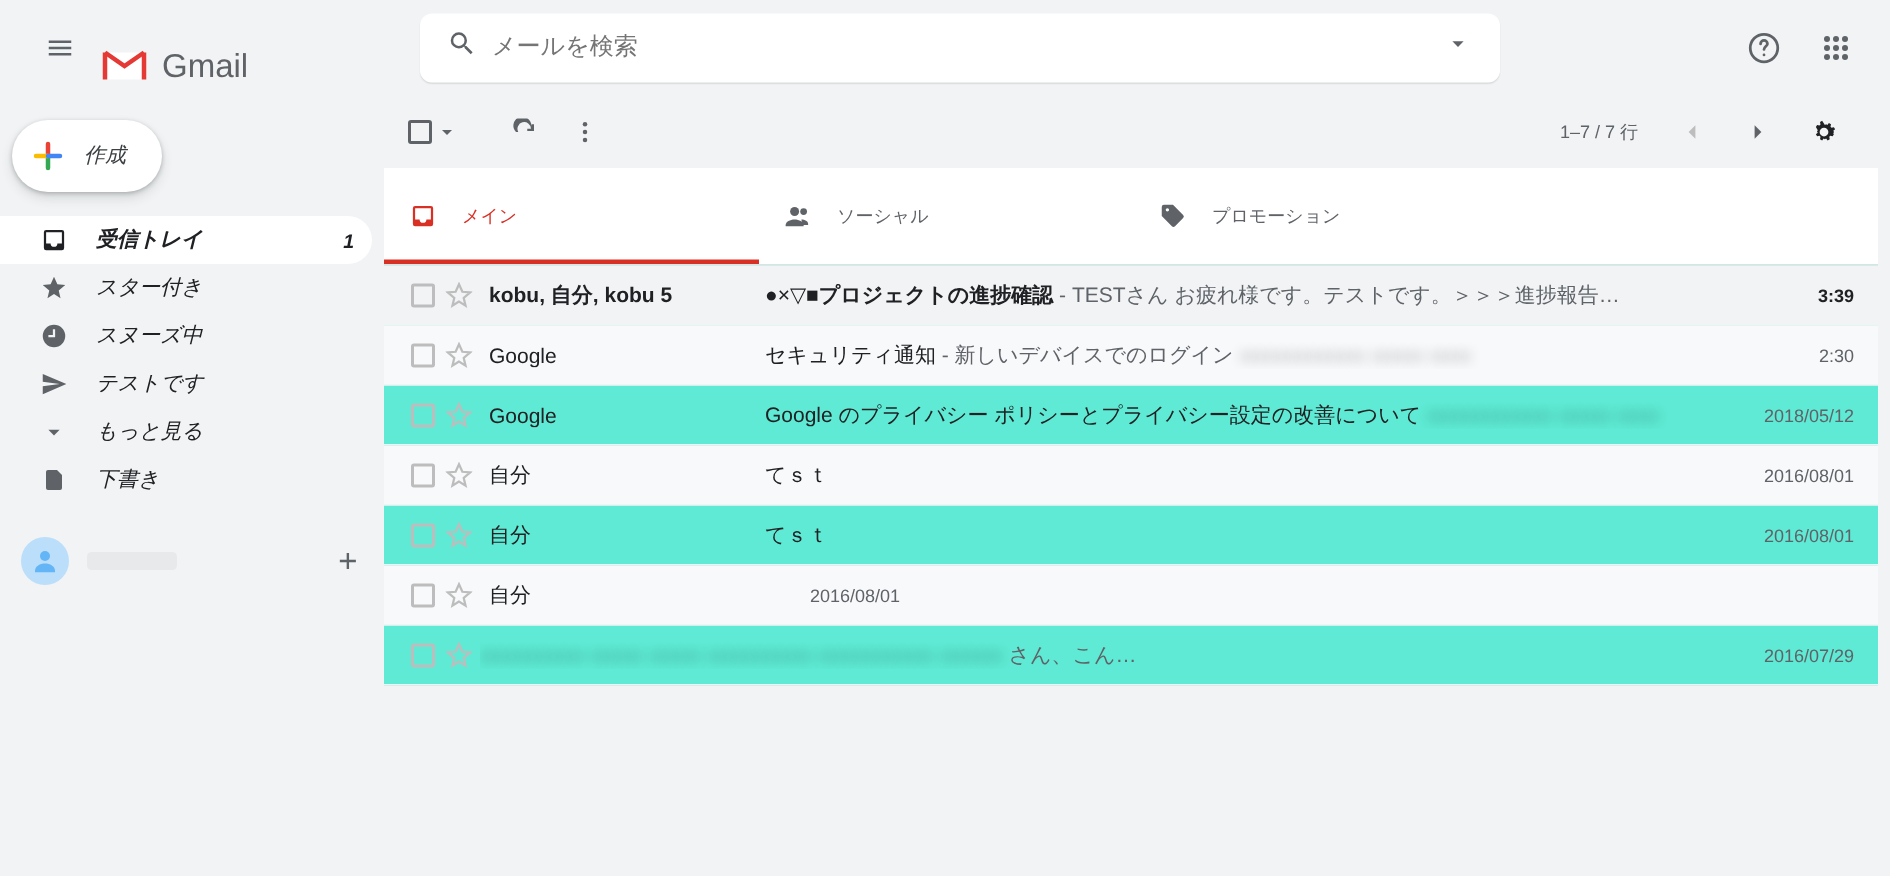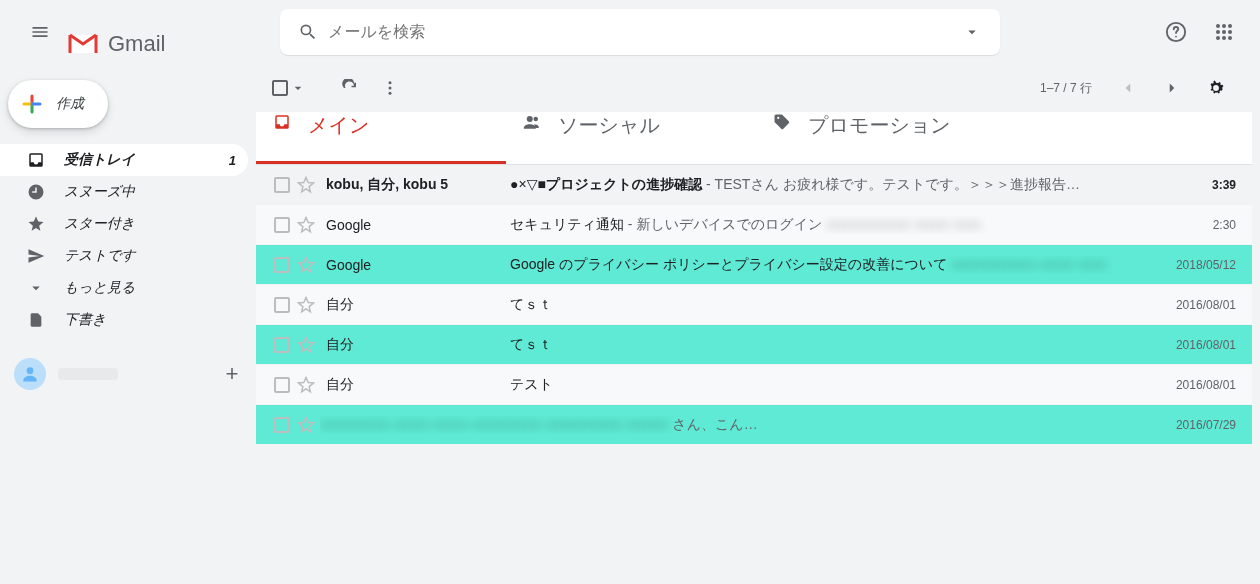--- a/index.html
+++ b/index.html
@@ -3,21 +3,21 @@
 <meta charset="utf-8">
 <style>
 * { margin: 0; padding: 0; box-sizing: border-box; font-family: Arial, 'Hiragino Kaku Gothic ProN', 'メイリオ', sans-serif; }
 body { background: #f1f3f4; color: #202124; width: 1260px; height: 584px; overflow: hidden; }
 
 .header { height: 64px; display: flex; align-items: center; padding: 0 16px; background: #f1f3f4; }
 .menu-btn { width: 48px; height: 48px; display: flex; align-items: center; justify-content: center; border-radius: 50%; cursor: pointer; }
 .logo-wrap { display: flex; align-items: center; margin-left: 4px; margin-right: 40px; min-width: 172px; margin-top: 24px; }
 .gmail-mark { width: 30px; height: 22px; position: relative; margin-right: 10px; }
 .gmail-name { font-size: 22px; color: #5f6368; }
-.search-box { flex: 1; max-width: 720px; height: 46px; background: #fff; border-radius: 8px; display: flex; align-items: center; padding: 0 8px; box-shadow: 0 1px 1px rgba(0,0,0,.1); }
+.search-box { flex: 1; max-width: 720px; height: 46px; background: #fff; border-radius: 8px; display: flex; padding: 0 8px; box-shadow: 0 1px 1px rgba(0,0,0,.1); }
 .search-icon-wrap { width: 40px; height: 40px; display:flex; align-items:center; justify-content:center; color:#5f6368; }
 .search-input { flex:1; border:none; outline:none; font-size:16px; color:#202124; background:transparent; }
 .search-dd { width:40px; height:40px; display:flex; align-items:center; justify-content:center; color:#5f6368; cursor:pointer; }
 .header-right { margin-left:auto; display:flex; align-items:center; gap:8px; }
 .icon-btn { width:40px; height:40px; display:flex; align-items:center; justify-content:center; cursor:pointer; color:#5f6368; border-radius:50%; }
 
 .body-area { display:flex; height: calc(584px - 64px); }
 
 .sidebar { width: 256px; padding-top: 8px; font-style: italic; }
 .compose { margin: 8px 0 16px 8px; height: 48px; width: 100px; border-radius: 24px; background:#fff; box-shadow: 0 1px 3px rgba(60,64,67,.3), 0 4px 8px rgba(60,64,67,.15); display:flex; align-items:center; padding:0 20px 0 12px; cursor:pointer; gap:12px; }
@@ -37,21 +37,21 @@
 .main { flex:1; background:#f1f3f4; padding-right: 8px; }
 
 .toolbar { height:48px; display:flex; align-items:center; padding: 0 16px; }
 .select-all { display:flex; align-items:center; gap:2px; cursor:pointer; color:#5f6368; }
 .checkbox { width:16px; height:16px; border:2px solid #5f6368; border-radius:2px; }
 .toolbar-gap { width:24px; }
 .toolbar-right { margin-left:auto; display:flex; align-items:center; gap:4px;text-align:right; }
 .page-info { font-size:12px; color:#5f6368; margin-right:12px; }
 
 .tabs { display:flex; background:#fff; border-bottom:1px solid #e0e0e0; }
-.tab { flex:0 0 250px; height:52px; display:flex; align-items:flex-start; padding:0 16px; gap:16px; cursor:pointer; font-size:20px; color:#5f6368; position:relative; }
+.tab { flex:0 0 250px; height:64px; display:flex; align-items:center; padding:0 16px; gap:16px; cursor:pointer; font-size:12px; color:#5f6368; position:relative; }
 .tab.active { color:#d93025; }
 .tab.active::after { content:""; position:absolute; left:0; right:0; bottom:0; height:3px; background:#d93025; }
 .tab-icon { width:20px; height:20px; display:flex; align-items:center; justify-content:center; }
 
 .msg-list { background:#5eead4; }
 .row { display:flex; align-items:center; height:40px; padding: 0 16px; border-bottom:1px solid #f1f3f4; font-size:14px; cursor:pointer; }
 .row:nth-child(even){ background:#f8f9fa; }
 .row:first-child { background:#f1f3f4; }
 .row-cb { width:20px; display:flex; justify-content:center; }
 .row-star { width:28px; display:flex; justify-content:center; color:#dadce0; }
@@ -136,32 +136,32 @@
             <svg width="18" height="18" viewBox="0 0 24 24" fill="currentColor">
               <path d="M19 3H5a2 2 0 00-2 2v14a2 2 0 002 2h14a2 2 0 002-2V5a2 2 0 00-2-2zm0 12h-4a3 3 0 01-6 0H5V5h14z"></path>
             </svg>
           </span>
           <span>受信トレイ</span>
           <span class="nav-count">1</span>
         </div>
         <div class="nav-item">
           <span class="nav-icon">
             <svg width="18" height="18" viewBox="0 0 24 24" fill="currentColor">
+              <path d="M12 17.3L6.2 21l1.6-6.8L2 9.3l7-.6L12 2l3 6.7 7 .6-5.8 4.9L17.8 21z"></path>
+            </svg>
+          </span>
+          <span>スター付き</span>
+        </div>
+        <div class="nav-item">
+          <span class="nav-icon">
+            <svg width="18" height="18" viewBox="0 0 24 24" fill="currentColor">
               <path d="M12 2a10 10 0 1010 10A10 10 0 0012 2zm1 11H7v-2h4V6h2z"></path>
             </svg>
           </span>
           <span>スヌーズ中</span>
-        </div>
-        <div class="nav-item">
-          <span class="nav-icon">
-            <svg width="18" height="18" viewBox="0 0 24 24" fill="currentColor">
-              <path d="M12 17.3L6.2 21l1.6-6.8L2 9.3l7-.6L12 2l3 6.7 7 .6-5.8 4.9L17.8 21z"></path>
-            </svg>
-          </span>
-          <span>スター付き</span>
         </div>
         <div class="nav-item">
           <span class="nav-icon">
             <svg width="18" height="18" viewBox="0 0 24 24" fill="currentColor">
               <path d="M2 21l21-9L2 3v7l15 2-15 2z"></path>
             </svg>
           </span>
           <span>テストです</span>
         </div>
         <div class="nav-item">
@@ -333,21 +333,20 @@
         <div class="row">
           <span class="row-cb">
             <span class="checkbox" style="border-color:#bdbdbd"></span>
           </span>
           <span class="row-star">
             <svg width="18" height="18" viewBox="0 0 24 24" fill="none" stroke="#bdbdbd" stroke-width="2">
               <path d="M12 17.3L6.2 21l1.6-6.8L2 9.3l7-.6L12 2l3 6.7 7 .6-5.8 4.9L17.8 21z"></path>
             </svg>
           </span>
           <span class="row-sender">自分</span>
-          <span class="row-subj"><span class="subj-strong">テスト</span><span></span></span>
           <span class="row-date">2016/08/01</span>
         </div>
         <div class="row">
           <span class="row-cb">
             <span class="checkbox" style="border-color:#bdbdbd"></span>
           </span>
           <span class="row-star">
             <svg width="18" height="18" viewBox="0 0 24 24" fill="none" stroke="#bdbdbd" stroke-width="2">
               <path d="M12 17.3L6.2 21l1.6-6.8L2 9.3l7-.6L12 2l3 6.7 7 .6-5.8 4.9L17.8 21z"></path>
             </svg>

